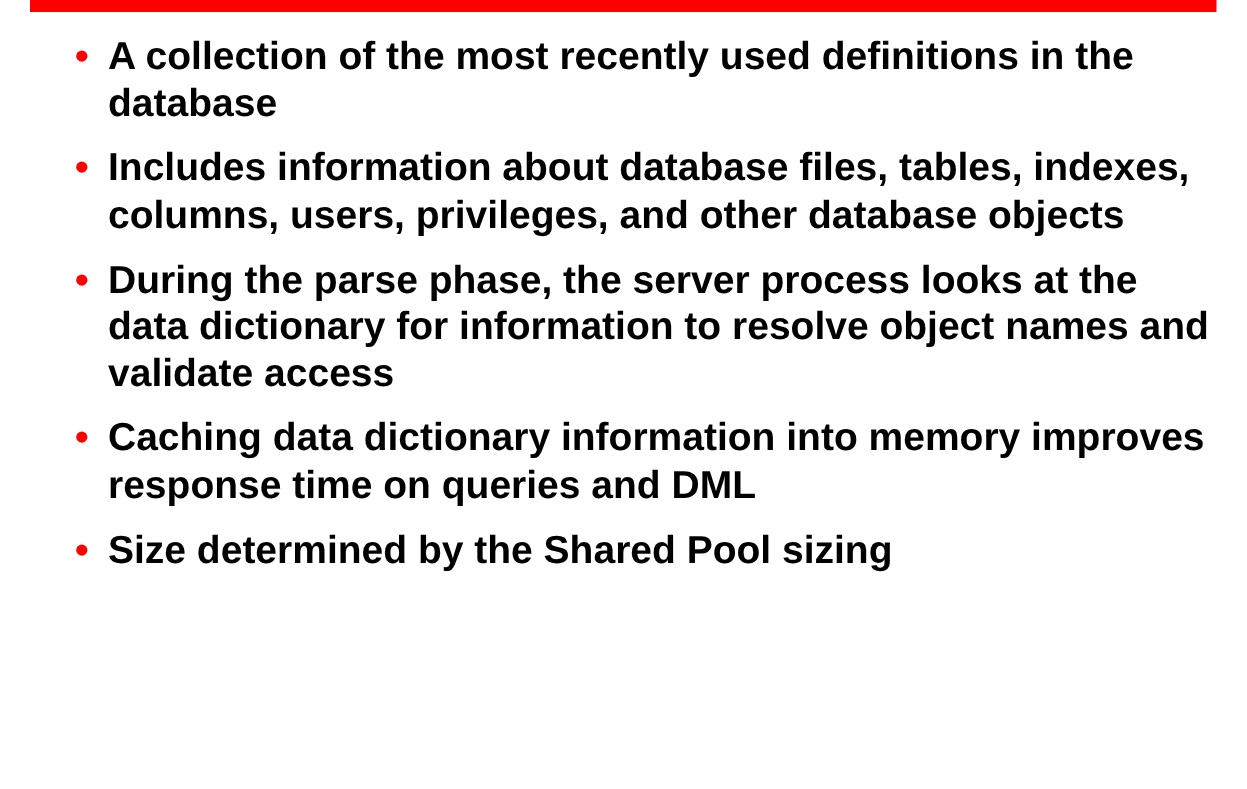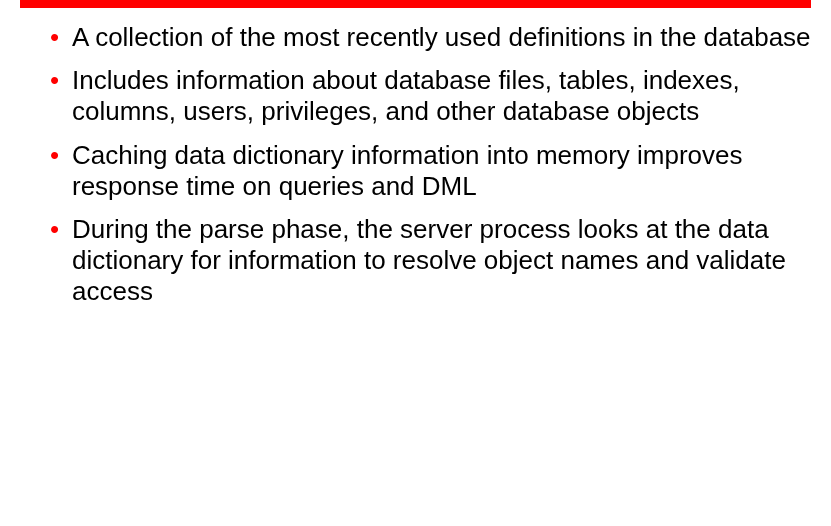--- a/index.html
+++ b/index.html
@@ -28,21 +28,21 @@
     margin-bottom: 14px;
   }
   ul.bullets {
     list-style: none;
     padding: 0 0 0 30px;
     margin: 0;
   }
   ul.bullets li {
     position: relative;
     font-size: 26px;
-    font-weight: normal;
+    font-weight: bold;
     line-height: 1.2;
     padding-left: 22px;
     margin-bottom: 12px;
   }
   ul.bullets li::before {
     content: "•";
     position: absolute;
     left: 0;
     top: 0;
     color: #ff0000;
@@ -52,16 +52,17 @@
 </style>
 </head>
 <body>
 
 <div class="slide">
   <div class="red-rule"></div>
 
   <ul class="bullets">
     <li>A collection of the most recently used definitions in the database</li>
     <li>Includes information about database files, tables, indexes, columns, users, privileges, and other database objects</li>
+    <li>During the parse phase, the server process looks at the data dictionary for information to resolve object names and validate access</li>
     <li>Caching data dictionary information into memory improves response time on queries and DML</li>
-    <li>During the parse phase, the server process looks at the data dictionary for information to resolve object names and validate access</li>
+    <li>Size determined by the Shared Pool sizing</li>
   </ul>
 </div>
 
 </body></html>

